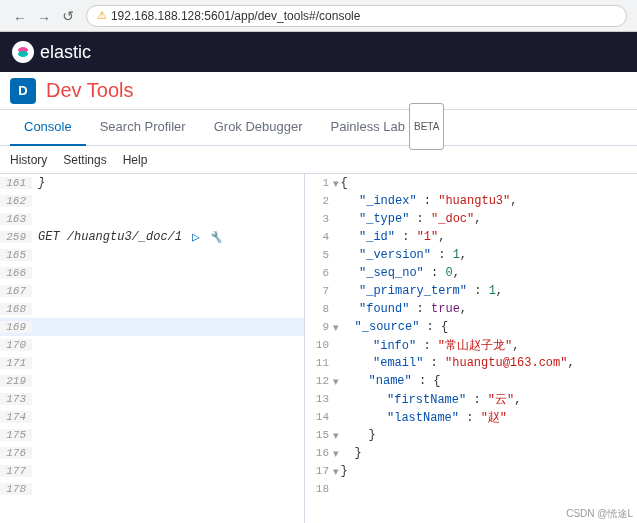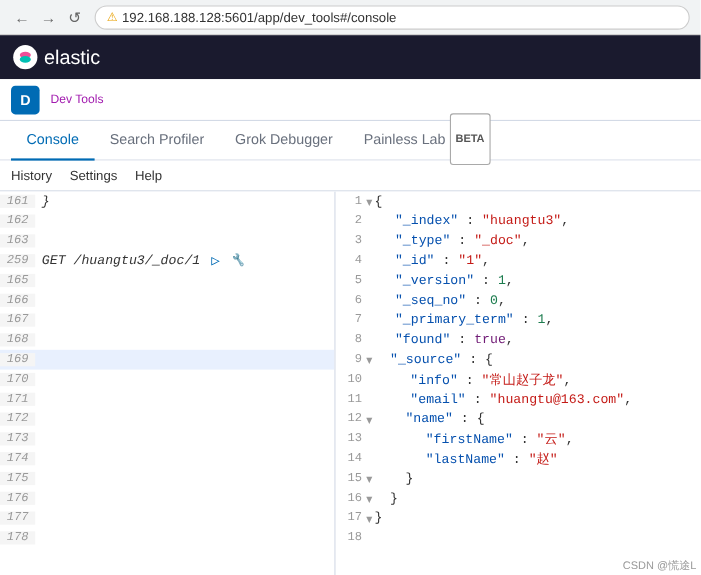--- a/index.html
+++ b/index.html
@@ -73,21 +73,21 @@
       width: 26px; height: 26px;
       background: #006bb4;
       color: #fff;
       border-radius: 4px;
       display: flex;
       align-items: center;
       justify-content: center;
       font-weight: bold;
       font-size: 13px;
     }
-    .dev-title { font-size: 11px; color: #a21caf; }
+    .dev-title { font-size: 20px; color: #ef4444; }
 
     
     .nav-tabs {
       display: flex;
       align-items: center;
       border-bottom: 1px solid #d3dae6;
       background: #fff;
       padding: 0 0 0 10px;
       height: 36px;
     }
@@ -107,21 +107,21 @@
       font-weight: 500;
     }
     .beta-badge {
       background: #fff;
       border: 1px solid #a9a9a9;
       border-radius: 3px;
       font-size: 10px;
       padding: 17px 4px;
       margin-left: 4px;
       color: #555;
-      font-weight: bold;
+      font-weight: normal;
     }
 
     
     .toolbar {
       display: flex;
       align-items: center;
       gap: 16px;
       padding: 4px 10px;
       border-bottom: 1px solid #d3dae6;
       background: #fff;
@@ -350,21 +350,21 @@
           </div>
           <div class="editor-row">
             <span class="line-num">170</span>
             <span class="line-content"></span>
           </div>
           <div class="editor-row">
             <span class="line-num">171</span>
             <span class="line-content"></span>
           </div>
           <div class="editor-row">
-            <span class="line-num">172</span>
+            <span class="line-num">219</span>
             <span class="line-content"></span>
           </div>
           <div class="editor-row">
             <span class="line-num">173</span>
             <span class="line-content"></span>
           </div>
           <div class="editor-row">
             <span class="line-num">174</span>
             <span class="line-content"></span>
           </div>

